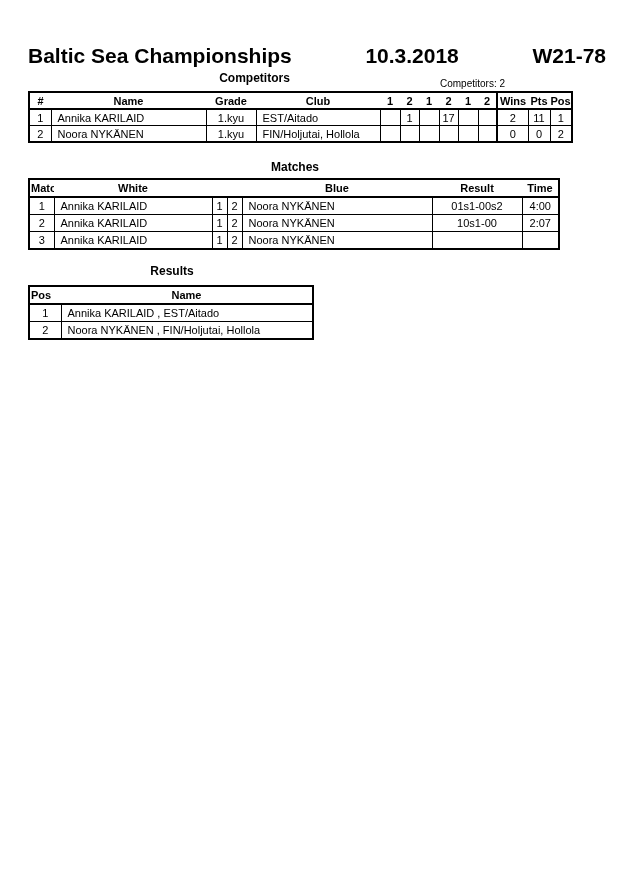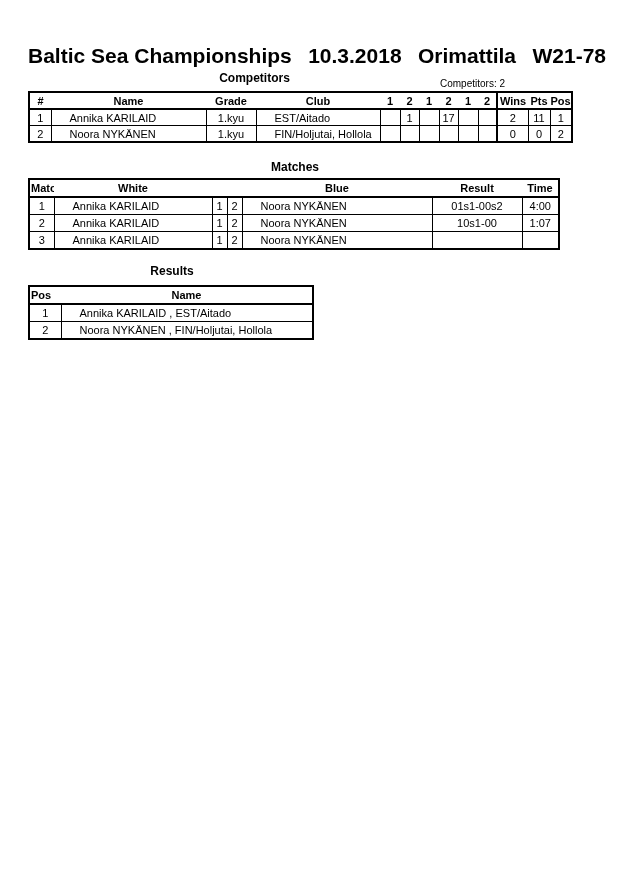--- a/index.html
+++ b/index.html
@@ -30,31 +30,30 @@
      padding:0;height:15px;overflow:hidden;white-space:nowrap;}
   td{border:1px solid #000;font-size:11px;padding:0;height:15px;
      overflow:hidden;white-space:nowrap;}
   .comp-table{left:28px;top:91px;width:543px;}
   .match-table{left:28px;top:178px;width:530px;}
   .match-table td,.match-table th{height:16px;}
   .res-table{left:28px;top:285px;width:284px;}
   .res-table td,.res-table th{height:16px;}
 
   .ctr{text-align:center;}
-  .lft{text-align:left;padding-left:18px;}
+  .lft{text-align:left;padding-left:6px;}
   .hlft{text-align:left;padding-left:1px;}
   .thickL{border-left:2px solid #000 !important;}
 </style>
 </head>
 <body>
 
 <div class="abs title-row">
   <span>Baltic Sea Championships</span>
   <span>10.3.2018</span>
-  <span>Orimattila</span>
   <span>W21-78</span>
 </div>
 
 <div class="abs sec-title comp-title">Competitors</div>
 <div class="abs comp-count">Competitors: 2</div>
 
 <table class="abs comp-table">
   <colgroup>
     <col style="width:22px">
       <col style="width:155px">
@@ -154,21 +153,21 @@
       <td class="ctr">01s1-00s2</td>
       <td class="ctr">4:00</td>
     </tr>
     <tr>
       <td class="ctr">2</td>
       <td class="lft">Annika KARILAID</td>
       <td class="ctr">1</td>
       <td class="ctr">2</td>
       <td class="lft">Noora NYKÄNEN</td>
       <td class="ctr">10s1-00</td>
-      <td class="ctr">1:07</td>
+      <td class="ctr">2:07</td>
     </tr>
     <tr>
       <td class="ctr">3</td>
       <td class="lft">Annika KARILAID</td>
       <td class="ctr">1</td>
       <td class="ctr">2</td>
       <td class="lft">Noora NYKÄNEN</td>
       <td class="ctr"></td>
       <td class="ctr"></td>
     </tr>

